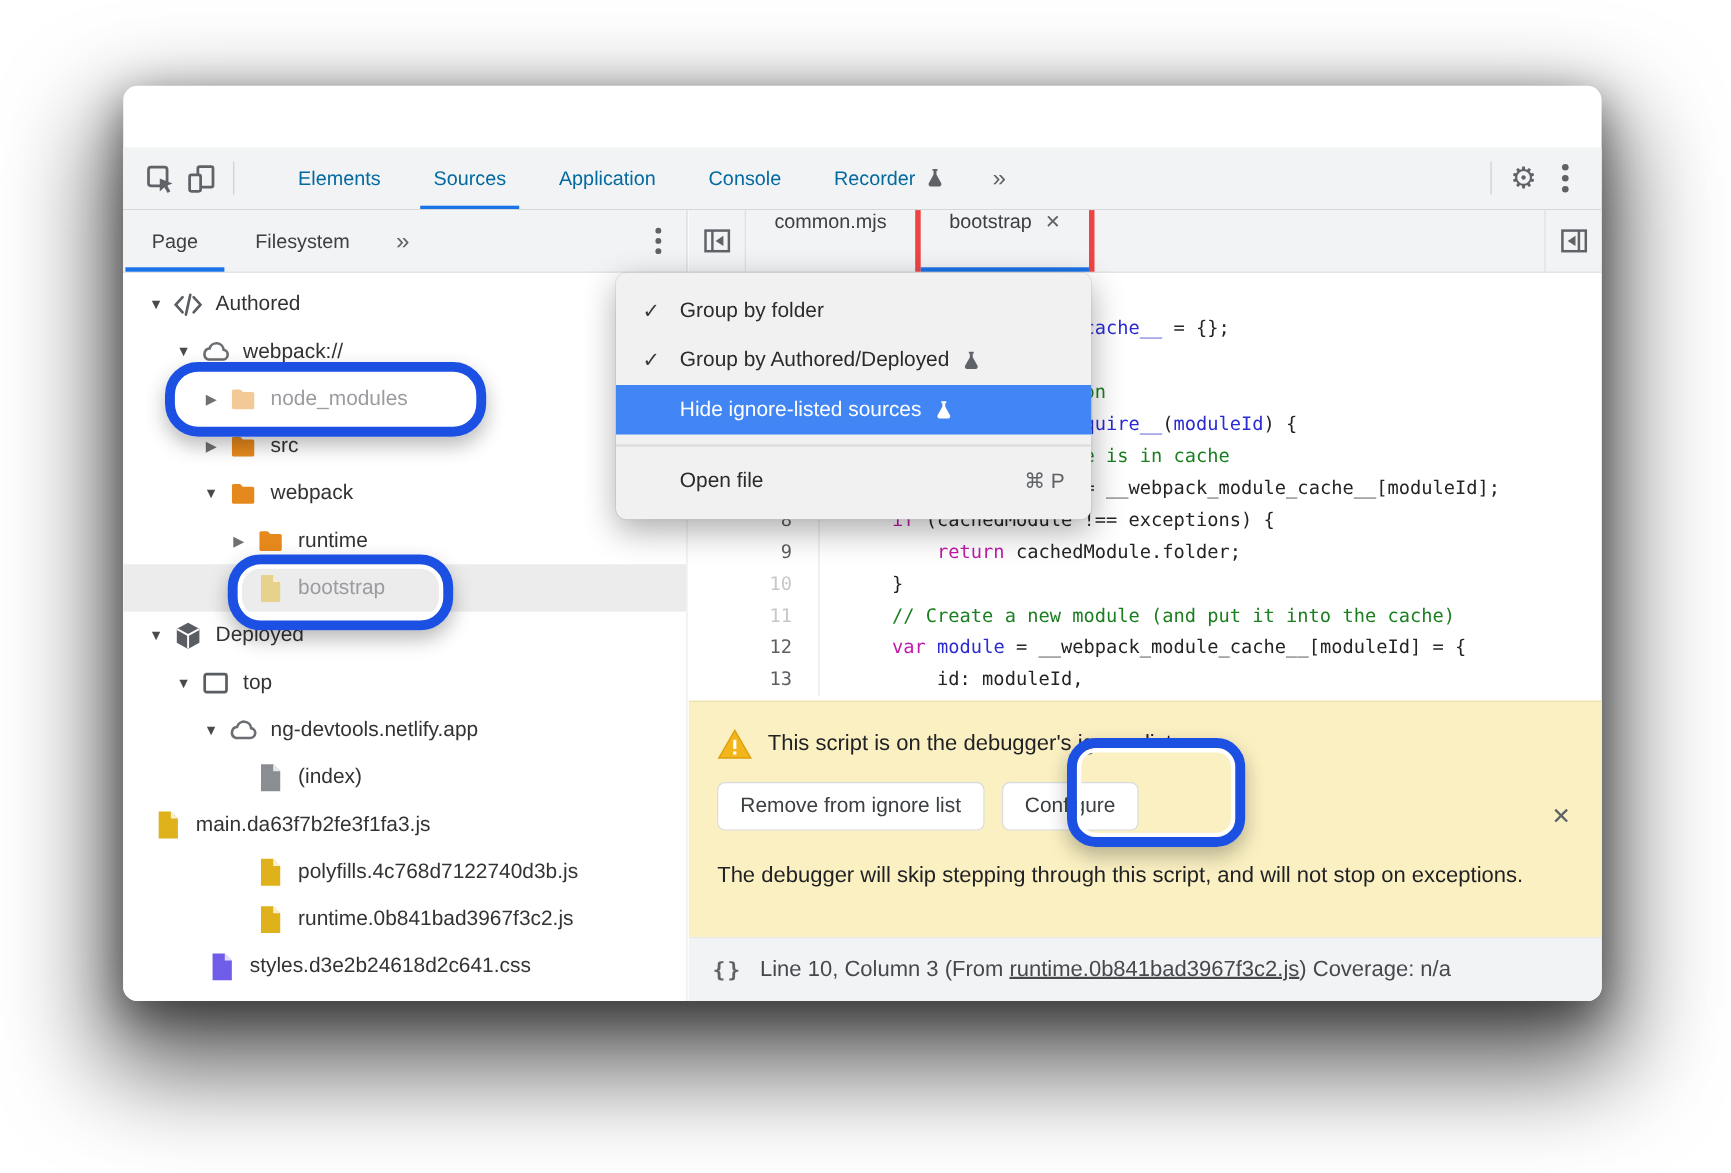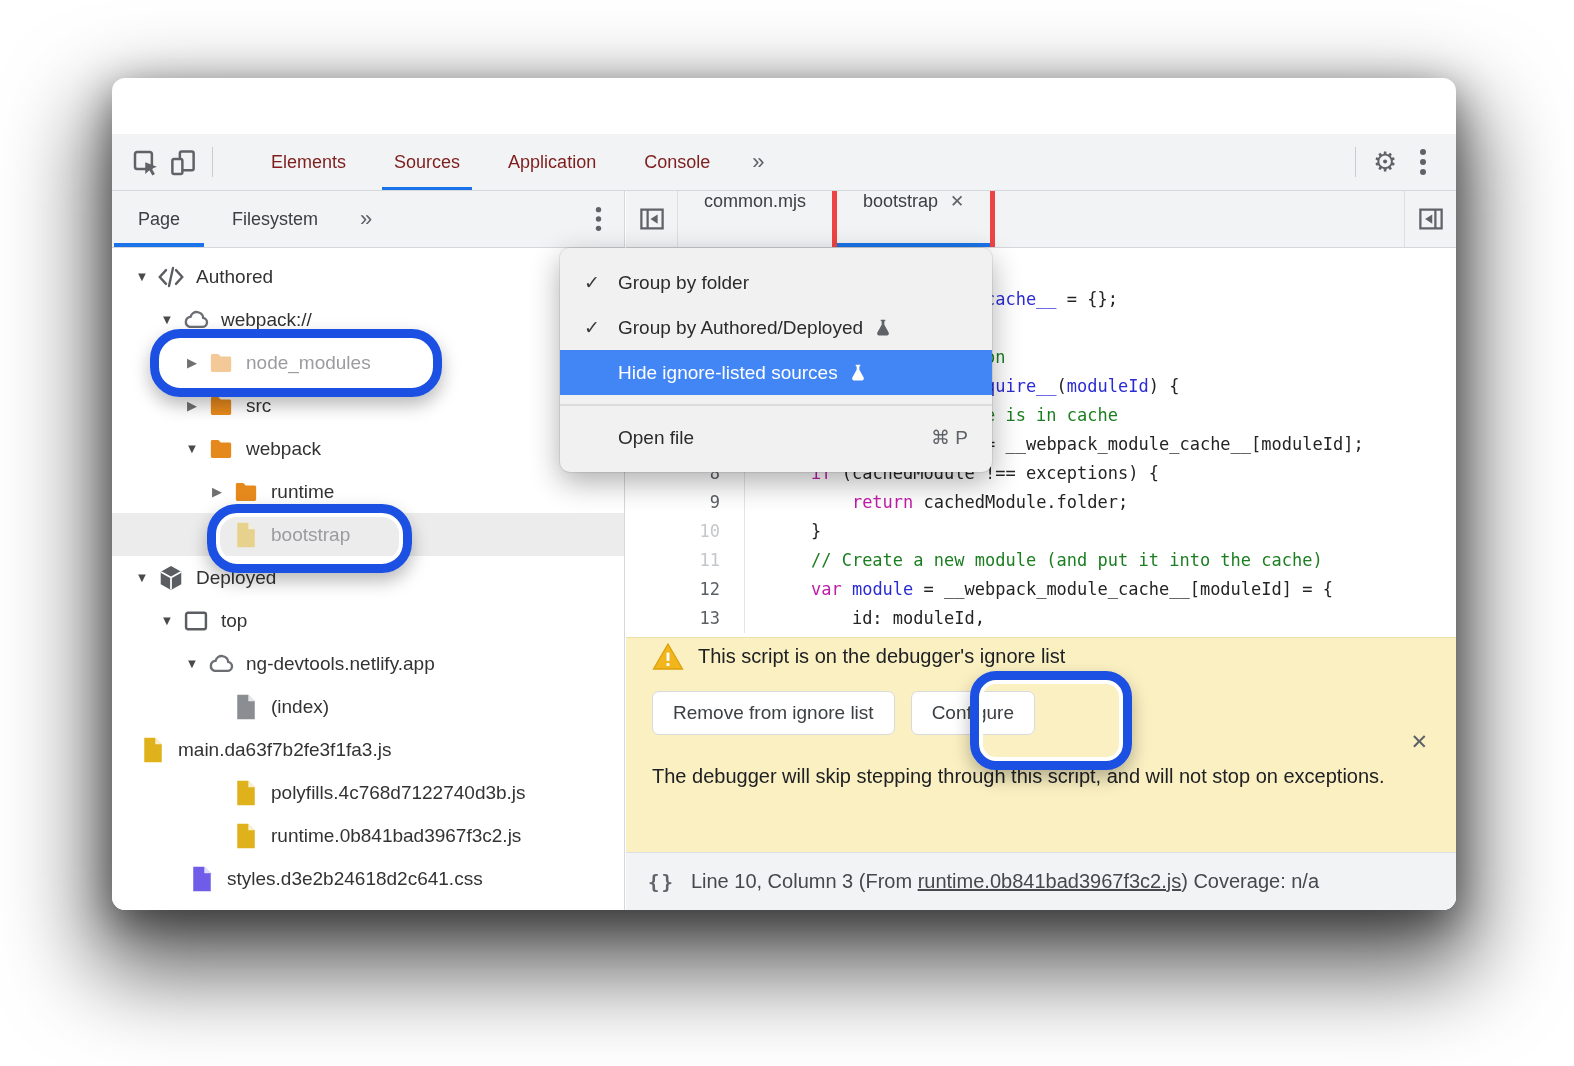--- a/index.html
+++ b/index.html
@@ -21,21 +21,21 @@
   .light { width:22px; height:22px; border-radius:50%; }
   .title { font-size:19px; font-weight:bold; color:#202124; }
 
   
   .toolbar { position:absolute; left:0; top:56px; right:0; height:57px; background:#f1f3f4;
     border-bottom:1px solid #d5d7da; display:flex; align-items:center; padding:0 14px; color:#5f6368; }
   .tool-btn { width:38px; height:38px; display:flex; align-items:center; justify-content:center; }
   .vsep { width:1px; height:30px; background:#c9cbce; margin:0 10px; }
   .ptabs { display:flex; height:100%; margin-left:24px; }
   .panel-tab { position:relative; display:flex; align-items:center; gap:8px; padding:12px 24px;
-    font-size:18px; color:#7f1d1d; }
+    font-size:18px; color:#0369a1; }
   .panel-tab.selected::after { content:""; position:absolute; left:12px; right:12px; bottom:0;
     height:3px; background:#1a73e8; }
   .more-tabs { font-size:22px; color:#5f6368; padding:0 18px; }
   .toolbar-right { margin-left:auto; display:flex; align-items:center; }
   .gear-txt { font-size:27px; color:#5f6368; line-height:1; }
 
   
   .nav-header { position:absolute; left:0; top:113px; width:513px; height:57px; background:#f1f3f4;
     border-bottom:1px solid #d5d7da; border-right:1px solid #d5d7da; display:flex; align-items:center; color:#5f6368; }
   .nav-tab { position:relative; height:100%; display:flex; align-items:center; padding:0 26px;
@@ -81,21 +81,21 @@
     border-right:1px solid #e4e4e4; }
   .gut.dim { color:#c5c7ca; }
   .ltxt { padding-left:25px; color:#242424; }
   .tk-kw { color:#c01ba8; }
   .tk-com { color:#1b7e20; }
   .tk-def { color:#2b2bd3; }
   .tk-pl { color:#242424; }
 
   
   .banner { position:absolute; left:0; right:0; bottom:58px; height:215px; background:#faf0c2;
-    border-top:1px solid #ece0a8; padding:4px 26px 0 26px; color:#202124; }
+    border-top:1px solid #ece0a8; padding:24px 26px 0 26px; color:#202124; }
   .banner-title-row { display:flex; align-items:center; gap:14px; font-size:20px; }
   .banner-buttons { display:flex; gap:16px; margin-top:20px; }
   .bbtn { background:#fff; border:1px solid #d8dade; border-radius:7px; padding:10px 20px;
     font-size:19px; color:#3c4043; font-family:"Liberation Sans", sans-serif; }
   .banner-desc { margin-top:22px; font-size:20px; line-height:39px; max-width:810px; }
   .banner-close { position:absolute; right:28px; top:92px; font-size:21px; color:#5f6368; }
 
   
   .statusbar { position:absolute; left:0; right:0; bottom:0; height:58px; background:#f1f3f4;
     border-top:1px solid #dddfe1; display:flex; align-items:center; gap:16px; padding:0 22px;
@@ -151,20 +151,28 @@
             <span>Elements</span>
           </div>
           <div class="panel-tab selected">
             <span>Sources</span>
           </div>
           <div class="panel-tab">
             <span>Application</span>
           </div>
           <div class="panel-tab">
             <span>Console</span>
+          </div>
+          <div class="panel-tab">
+            <span>Recorder</span>
+            <span class="ticon-wrap " style="display: flex; color: rgb(95, 99, 104);">
+              <svg width="20" height="20" viewBox="0 0 24 24">
+                <path fill="currentColor" d="M9.3 2h5.4v2h-1.1v4.1l5.2 9.4c.8 1.5-.3 3.5-2 3.5H7.2c-1.7 0-2.8-2-2-3.5l5.2-9.4V4H9.3z"></path>
+              </svg>
+            </span>
           </div>
         </div>
       <div class="more-tabs">»</div>
       <div class="toolbar-right">
         <div class="vsep"></div>
         <div class="tool-btn">
             <span class="gear-txt">⚙</span>
           </div>
         <div class="tool-btn">
           <svg width="8" height="30" viewBox="0 0 6 24" fill="#5f6368">

